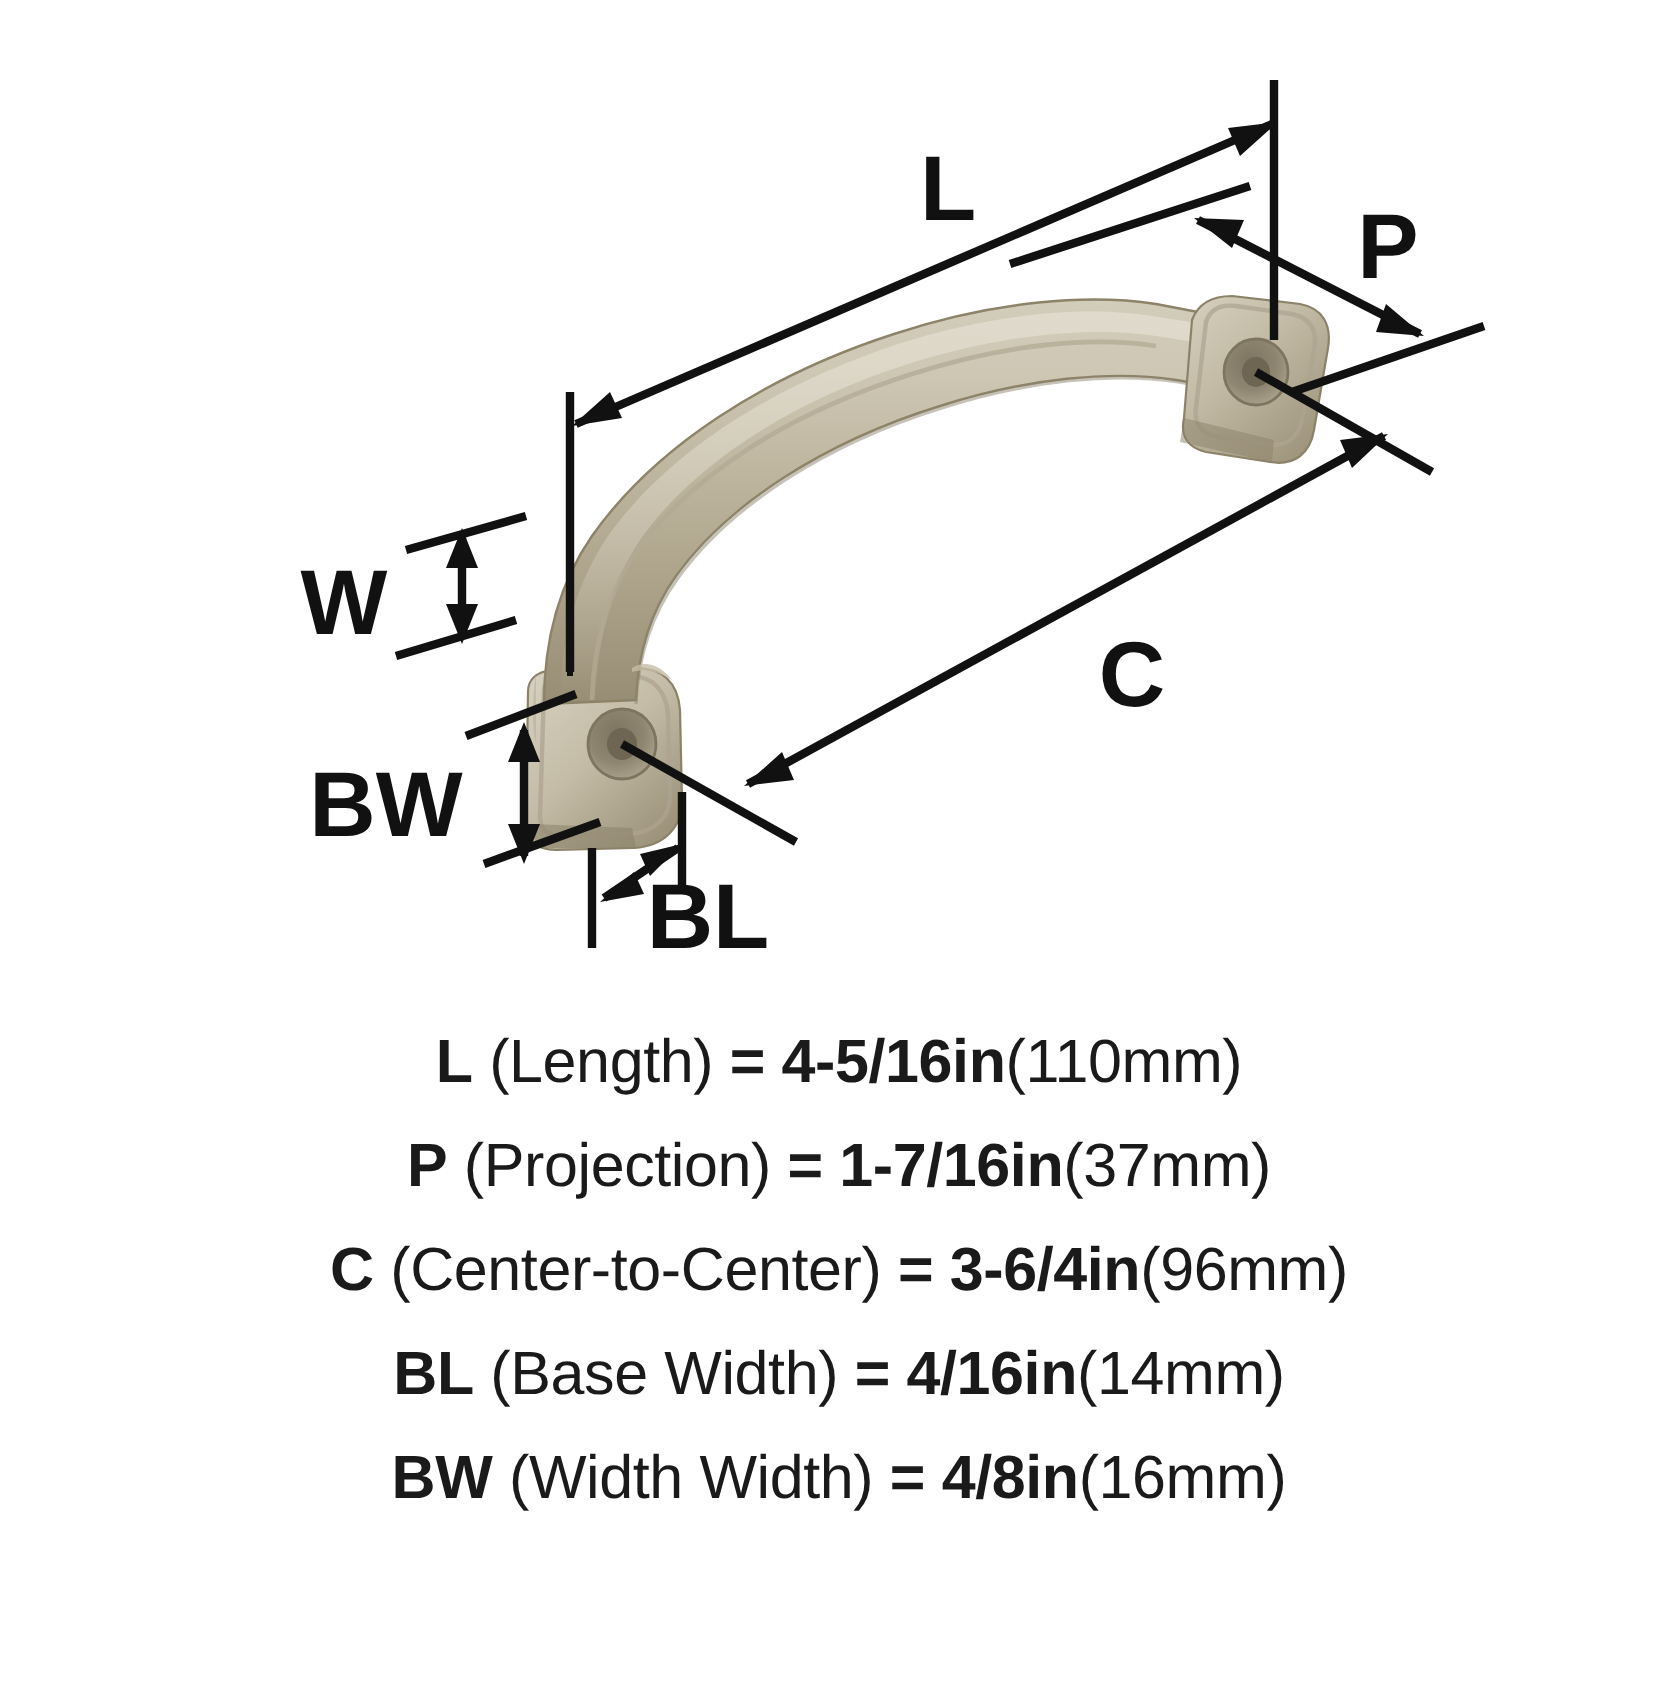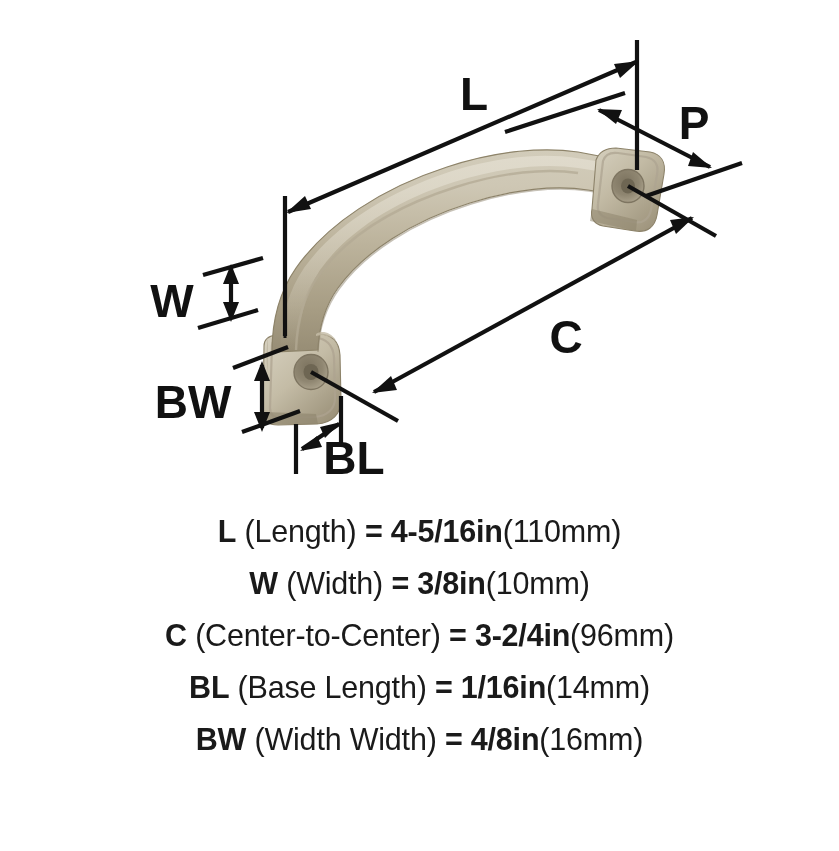--- a/index.html
+++ b/index.html
@@ -321,40 +321,40 @@
 
   <div id="spec-list">
 
     <div class="spec-row">
       <span class="code">L</span>
       <span class="name">(Length)</span>
       <span class="eq">=</span>
       <span class="imperial">4-5/16in</span><span class="metric">(110mm)</span>
     </div>
 
-    <div class="spec-row">
-      <span class="code">W</span>
-      <span class="name">(Width)</span>
-      <span class="eq">=</span>
-      <span class="imperial">3/8in</span><span class="metric">(10mm)</span>
-    </div>
-
+
+    <div class="spec-row">
+      <span class="code">P</span>
+      <span class="name">(Projection)</span>
+      <span class="eq">=</span>
+      <span class="imperial">1-7/16in</span><span class="metric">(37mm)</span>
+    </div>
 
     <div class="spec-row">
       <span class="code">C</span>
       <span class="name">(Center-to-Center)</span>
       <span class="eq">=</span>
-      <span class="imperial">3-2/4in</span><span class="metric">(96mm)</span>
+      <span class="imperial">3-6/4in</span><span class="metric">(96mm)</span>
     </div>
 
     <div class="spec-row">
       <span class="code">BL</span>
-      <span class="name">(Base Length)</span>
-      <span class="eq">=</span>
-      <span class="imperial">1/16in</span><span class="metric">(14mm)</span>
+      <span class="name">(Base Width)</span>
+      <span class="eq">=</span>
+      <span class="imperial">4/16in</span><span class="metric">(14mm)</span>
     </div>
 
     <div class="spec-row">
       <span class="code">BW</span>
       <span class="name">(Width Width)</span>
       <span class="eq">=</span>
       <span class="imperial">4/8in</span><span class="metric">(16mm)</span>
     </div>
 
   </div>

